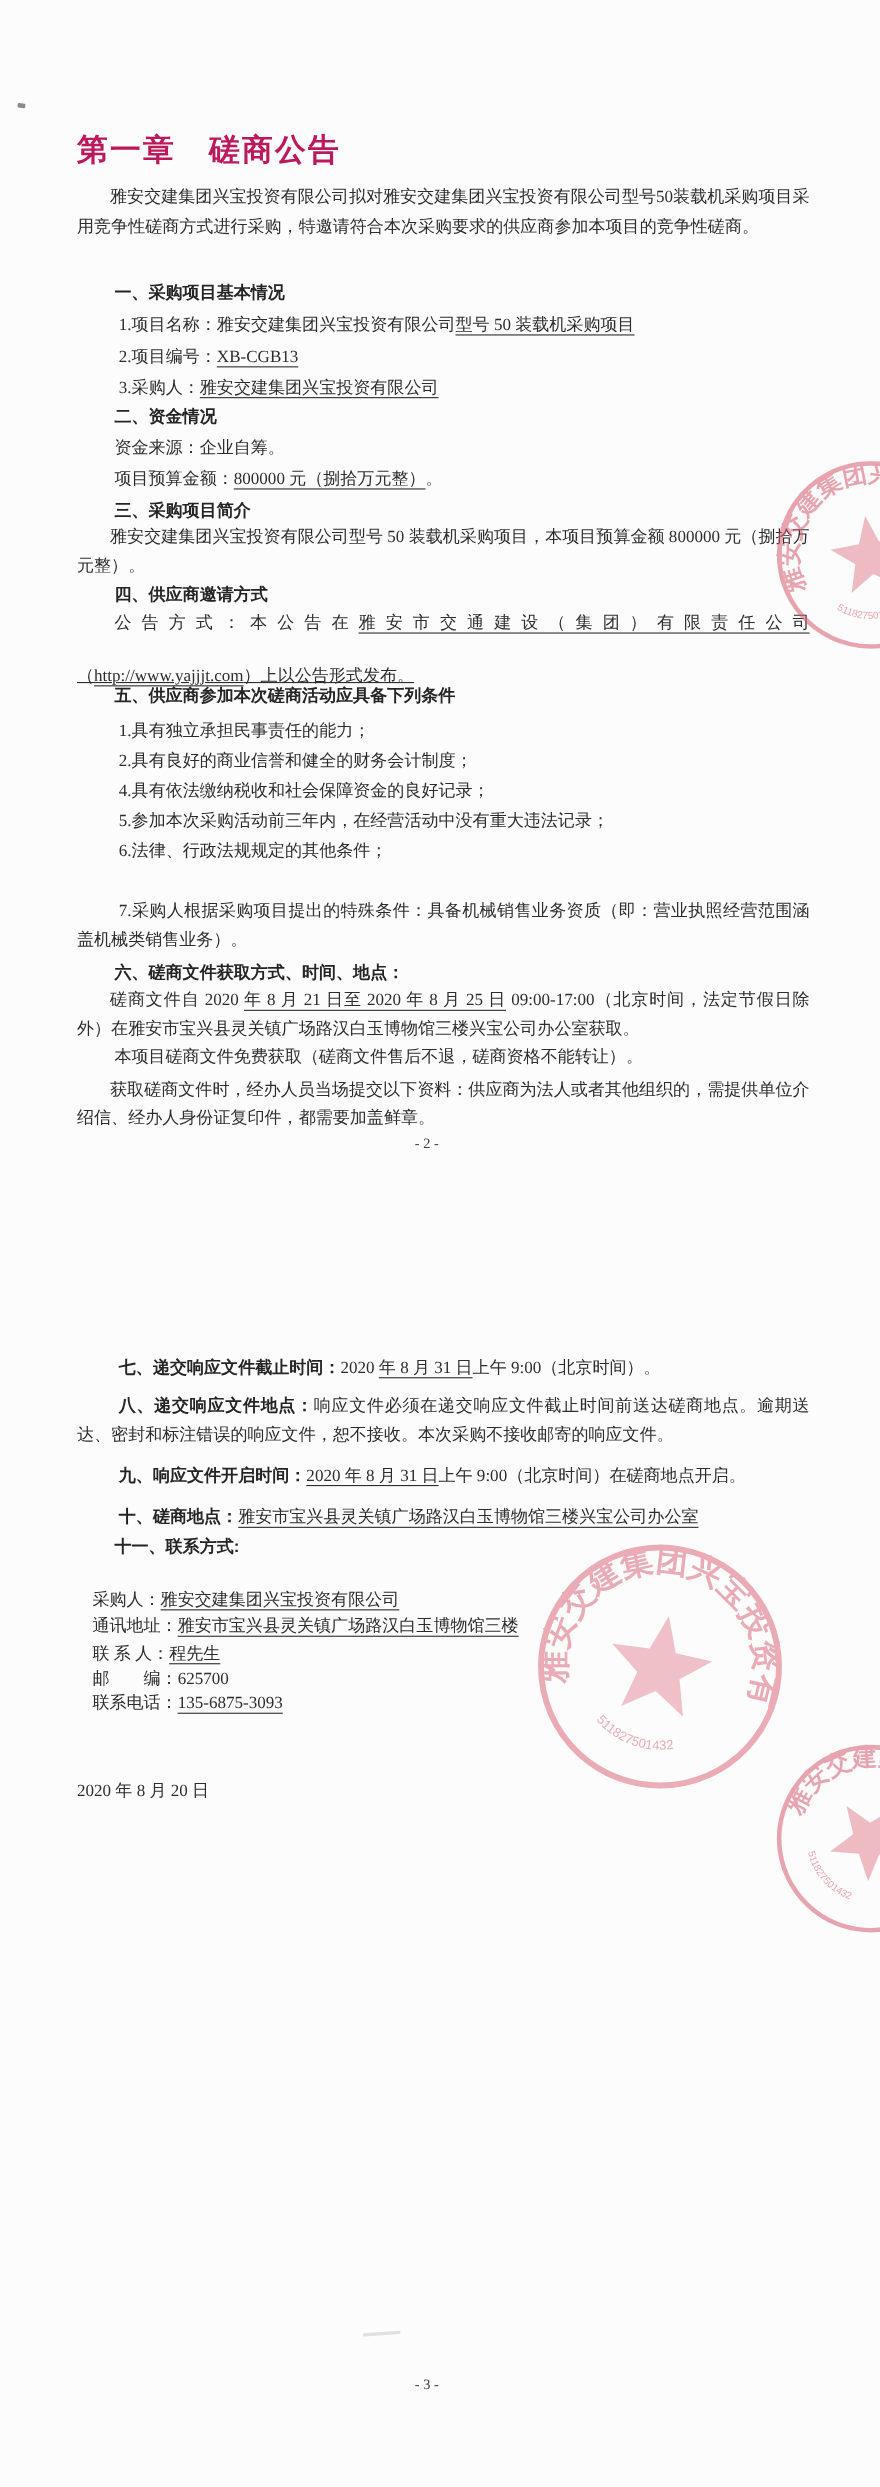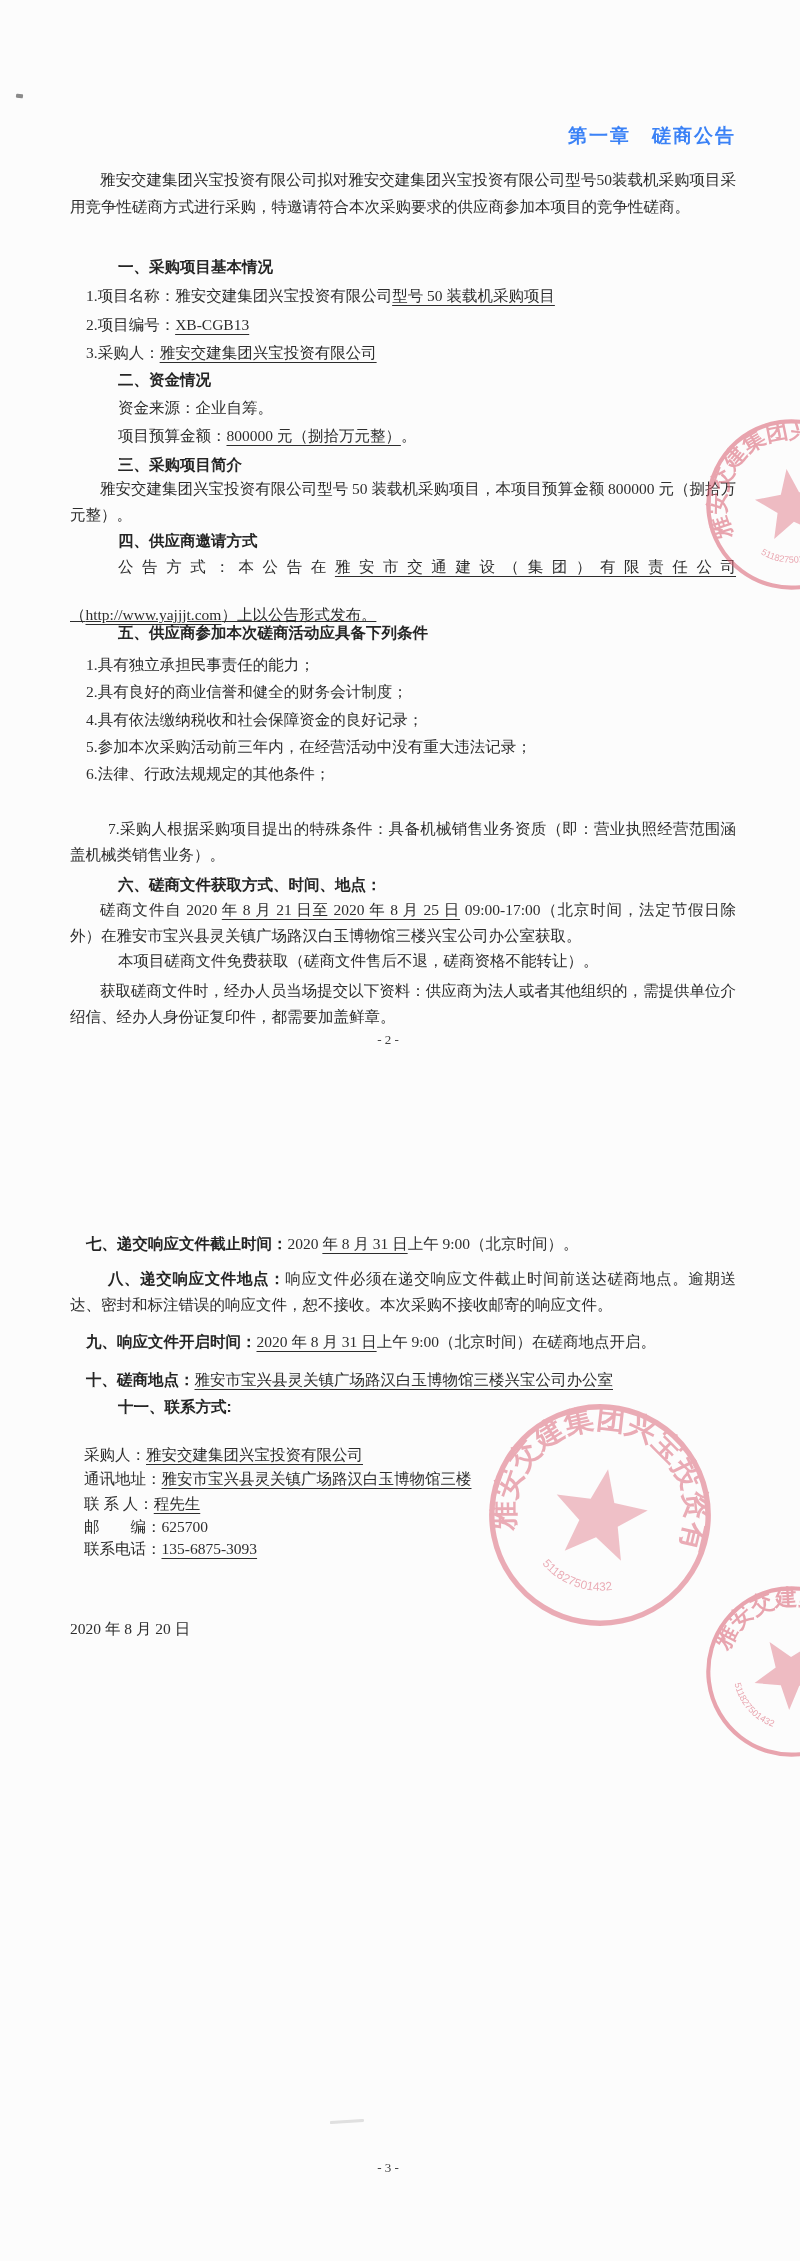--- a/index.html
+++ b/index.html
@@ -5,30 +5,30 @@
   html,body{margin:0;padding:0;background:#e9e9e9;}
   .doc{
     position:relative;width:800px;height:2261px;margin:0 auto;
     background:#fcfcfc;overflow:hidden;
     font-family:"Liberation Serif","DejaVu Serif",serif;
     color:#2d2d2d;
   }
   .content{position:absolute;left:70px;width:666px;top:0;font-size:15.5px;line-height:26px;}
   .blk{position:absolute;left:0;right:0;}
   .title{
-    text-align:right;font-size:19px;font-weight:700;letter-spacing:2px;
-    font-family:"Liberation Sans","DejaVu Sans",sans-serif;color:#3b82f6;
+    text-align:left;font-size:28px;font-weight:700;letter-spacing:2px;
+    font-family:"Liberation Sans","DejaVu Sans",sans-serif;color:#be185d;
   }
   .h{
     font-weight:700;font-family:"Liberation Sans","DejaVu Sans",sans-serif;color:#252525;
   }
   .ind30{text-indent:30px;}
   .ind38{text-indent:38px;}
-  .ml30{margin-left:48px;}
-  .ml38{margin-left:16px;}
+  .ml30{margin-left:34px;}
+  .ml38{margin-left:38px;}
   .ml14{margin-left:14px;}
   .j{text-align:justify;}
   .stretch{text-align:justify;text-align-last:justify;}
   .u{text-decoration:underline;text-underline-offset:4px;text-decoration-thickness:1px;}
   .lh27{line-height:27px;}
   .cond{line-height:27.3px;}
   .footer{
     position:absolute;left:0;width:100%;text-align:center;
     font-size:13px;color:#3c3c3c;transform:translateX(-12px);
   }

